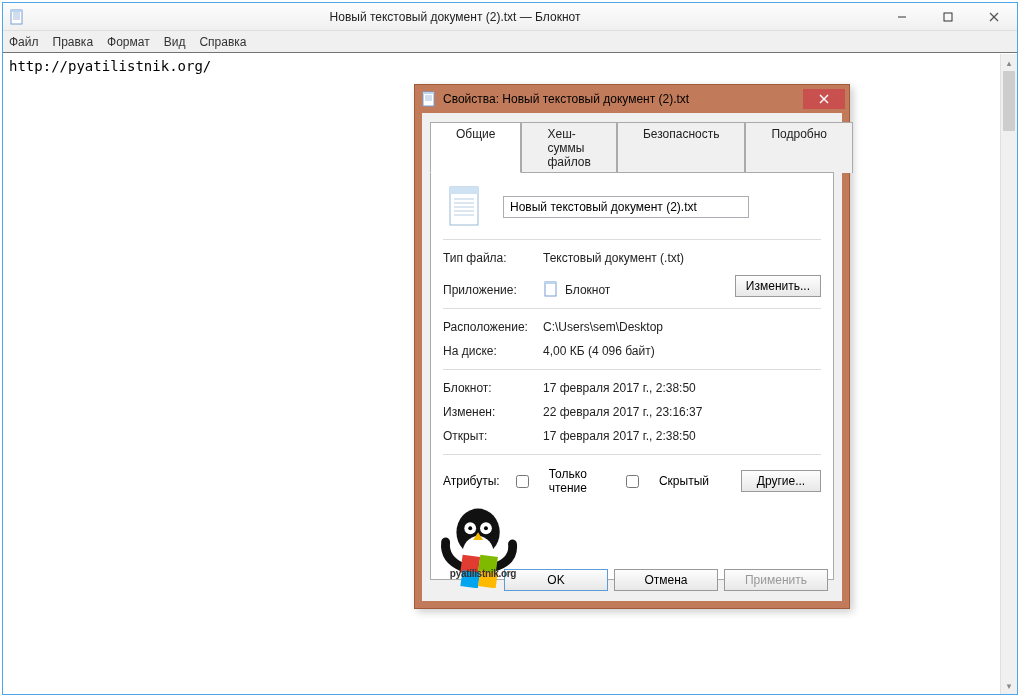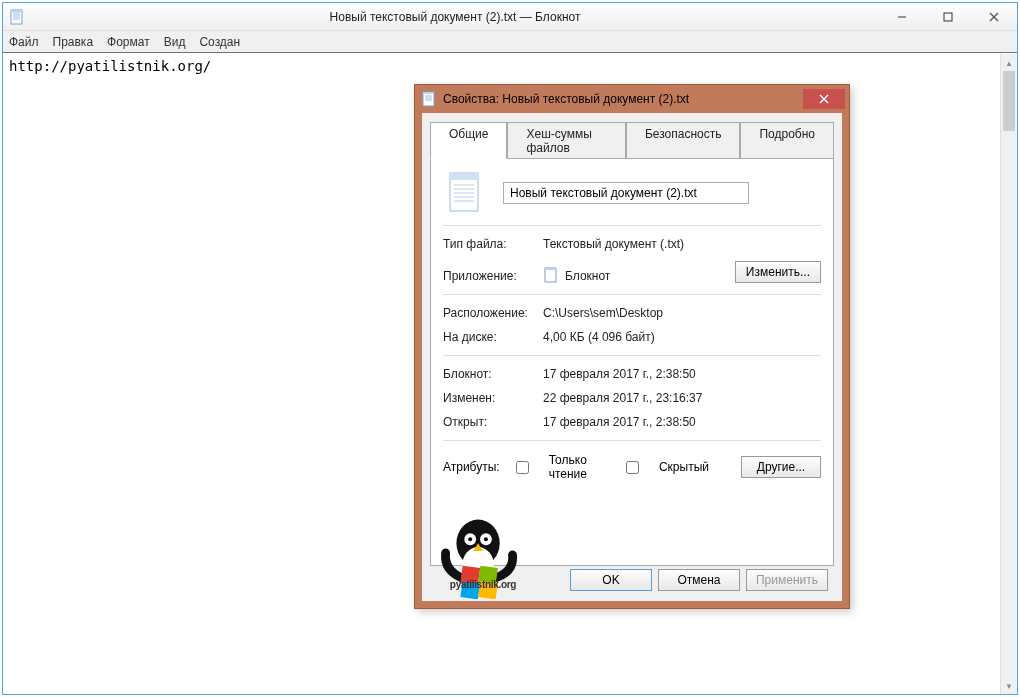--- a/index.html
+++ b/index.html
@@ -23,21 +23,21 @@
 
 
 .dialog { position: absolute; left: 414px; top: 84px; width: 436px; height: 525px; background: #c27b5a; border: 1px solid #a05a3a; box-shadow: 3px 3px 8px rgba(0,0,0,0.2); }
 .dialog-titlebar { height: 28px; display: flex; align-items: center; background: #c27b5a; color: #000; }
 .dialog-icon { width: 16px; height: 16px; margin: 0 6px; }
 .dialog-title { flex: 1; font-size: 12px; color: #000; }
 .dialog-close { width: 42px; height: 20px; margin-right: 4px; background: #c8504f; display: flex; align-items: center; justify-content: center; color: #fff; font-size: 12px; }
 .dialog-inner { position: absolute; left: 7px; top: 28px; right: 7px; bottom: 7px; background: #f0f0f0; }
 
 .tabs { display: flex; margin: 8px 8px 0 8px; }
-.tab { padding: 4px 18px; font-size: 12px; background: #f0f0f0; border: 1px solid #aaa; border-bottom: none; margin-right: 0px; position: relative; top: 1px; color: #222; }
+.tab { padding: 4px 25px; font-size: 12px; background: #f0f0f0; border: 1px solid #aaa; border-bottom: none; margin-right: 0px; position: relative; top: 1px; color: #222; }
 .tab.active { background: #fff; z-index: 2; border-bottom: 1px solid #fff; }
 .tab:not(.active) { background: #f0f0f0; }
 .tab-panel { margin: 0 8px 8px 8px; background: #fff; border: 1px solid #aaa; padding: 12px; height: 408px; position: relative; }
 
 .file-header { display: flex; align-items: center; margin-bottom: 10px; }
 .file-icon-lg { width: 36px; height: 44px; margin: 0 20px 0 4px; }
 .filename-input { border: 1px solid #abadb3; padding: 3px 6px; font-size: 12px; width: 246px; height: 22px; background:#fff; }
 
 .sep { border-top: 1px solid #ddd; margin: 6px 0; }
 
@@ -49,26 +49,26 @@
 .change-btn, .other-btn { font-size: 12px; padding: 2px 10px; border: 1px solid #999; background: linear-gradient(#fdfdfd,#e8e8e8); height: 22px; min-width: 80px; }
 .change-btn { margin-left: auto; }
 
 .attr-row { display: flex; align-items: center; font-size: 12px; gap: 16px; padding: 6px 0 0 0; }
 .attr-row .prop-label { width: 72px; }
 .chk { width: 13px; height: 13px; margin: 0 4px 0 0; accent-color: #555;}
 .attr-label { margin-right: 16px; }
 .other-btn { margin-left: auto; }
 
 .dialog-buttons { position: absolute; right: 14px; bottom: 10px; display: flex; gap: 6px; }
-.dlg-btn { font-size: 12px; width: 82px; height: 22px; border: 1px solid #999; background: linear-gradient(#fdfdfd,#e8e8e8); }
+.dlg-btn { font-size: 12px; width: 104px; height: 22px; border: 1px solid #999; background: linear-gradient(#fdfdfd,#e8e8e8); }
 .dlg-btn.default { border: 1px solid #5b9dd9; }
 .dlg-btn.disabled { color: #999; }
 
 
-.wm { position:absolute; left:2px; bottom:2px; width:118px; height:90px; display:flex; align-items:center; justify-content:center; pointer-events:none;}
+.wm { position:absolute; left:2px; bottom:13px; width:118px; height:90px; display:flex; align-items:center; justify-content:center; pointer-events:none;}
 .wm svg { width:100%; height:100%; }
 .wm-label { position:absolute; bottom:9px; font-size:10px; font-weight:bold; color:#333; font-family:Arial,sans-serif; letter-spacing:-0.3px;}
 
 </style>
 </head>
 <body>
 
 <div class="notepad-window">
   <div class="notepad-titlebar">
     <span class="notepad-icon">
@@ -99,21 +99,21 @@
             <line x1="9" y1="1" x2="1" y2="9" stroke="#555" stroke-width="1.3"></line>
           </svg>
         </div>
     </div>
   </div>
   <div class="notepad-menubar">
     <span>Файл</span>
     <span>Правка</span>
     <span>Формат</span>
     <span>Вид</span>
-    <span>Создан</span>
+    <span>Справка</span>
   </div>
   <div class="notepad-textarea">http://pyatilistnik.org/</div>
   <div class="scrollbar">
     <div class="scroll-arrow">▴</div>
     <div class="scroll-thumb"></div>
     <div class="scroll-arrow" style="position:absolute;bottom:0;left:0;right:0">▾</div>
   </div>
 </div>
 
 <div class="dialog">

